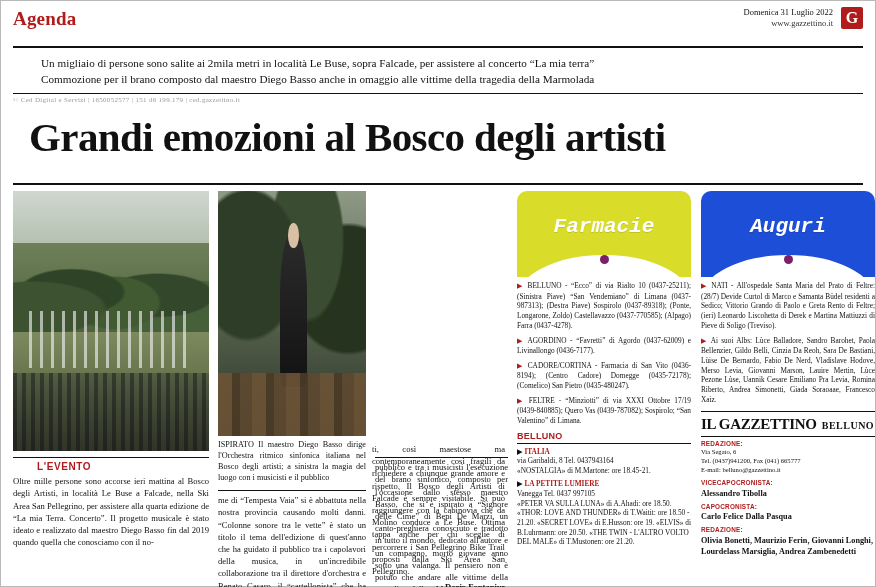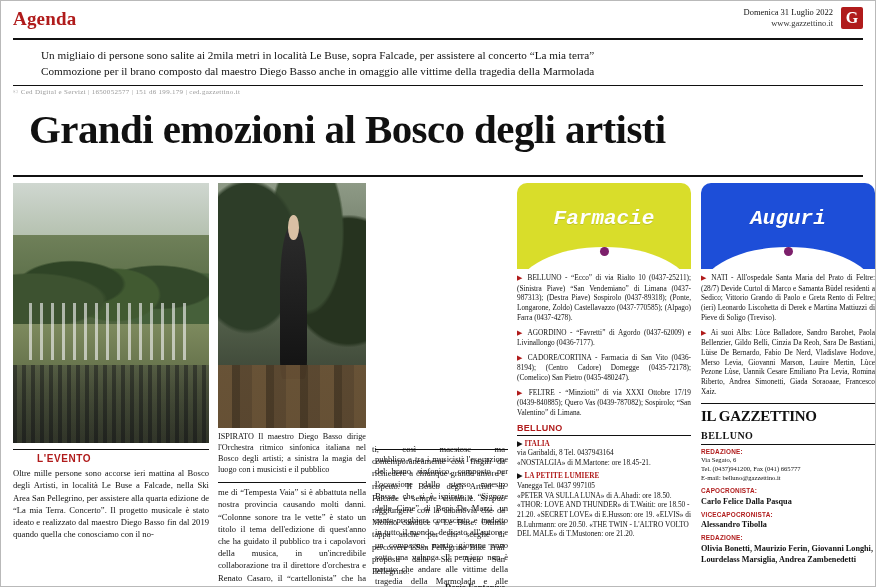--- a/index.html
+++ b/index.html
@@ -22,21 +22,21 @@
     border: 1px solid #b9b9b9;
     padding: 6px 12px 0 12px;
   }
 
   
   .masthead {
     display: flex;
     align-items: flex-start;
     justify-content: space-between;
     border-bottom: 2px solid #111;
-    padding-bottom: 8px;
+    padding-bottom: 16px;
   }
   .masthead-title {
     font-family: "Liberation Serif", serif;
     font-weight: bold;
     font-size: 19px;
     color: #b01b1b;
     letter-spacing: 0.2px;
     line-height: 1;
     padding-top: 2px;
   }
@@ -316,21 +316,20 @@
     font-family: "Liberation Serif", serif;
     font-weight: bold;
     font-size: 15px;
     letter-spacing: -0.3px;
     display: flex;
     align-items: baseline;
     gap: 5px;
     border-bottom: 1px solid #111;
     padding-bottom: 3px;
     margin-bottom: 3px;
-    flex-direction: column;
   }
   .colophon-logo .place {
     font-size: 10px;
     font-weight: bold;
     letter-spacing: .5px;
   }
   .colophon-block { font-size: 6.6px; line-height: 1.35; margin-bottom: 4px; }
   .colophon-block .lab {
     font-family: "Liberation Sans", sans-serif;
     font-weight: bold;
@@ -482,26 +481,26 @@
               <span>IL GAZZETTINO</span>
               <span class="place">BELLUNO</span>
             </div>
             <div class="colophon-block">
               <span class="lab">REDAZIONE:</span>
               <span style="white-space:pre-line">Via Segato, 6
 Tel. (0437)941200, Fax (041) 665777
 E-mail: belluno@gazzettino.it</span>
             </div>
             <div class="colophon-block">
+              <span class="lab">VICECAPOCRONISTA:</span>
+              <span class="nm">Alessandro Tibolla</span>
+            </div>
+            <div class="colophon-block">
               <span class="lab">CAPOCRONISTA:</span>
               <span class="nm">Carlo Felice Dalla Pasqua</span>
-            </div>
-            <div class="colophon-block">
-              <span class="lab">VICECAPOCRONISTA:</span>
-              <span class="nm">Alessandro Tibolla</span>
             </div>
             <div class="colophon-block">
               <span class="lab">REDAZIONE:</span>
               <span class="nm" style="white-space:pre-line">Olivia Bonetti, Maurizio Ferin, Giovanni Longhi, Lourdelass Marsiglia, Andrea Zambenedetti</span>
             </div>
           </div>
         </div>
 
       </div>
     </div>

